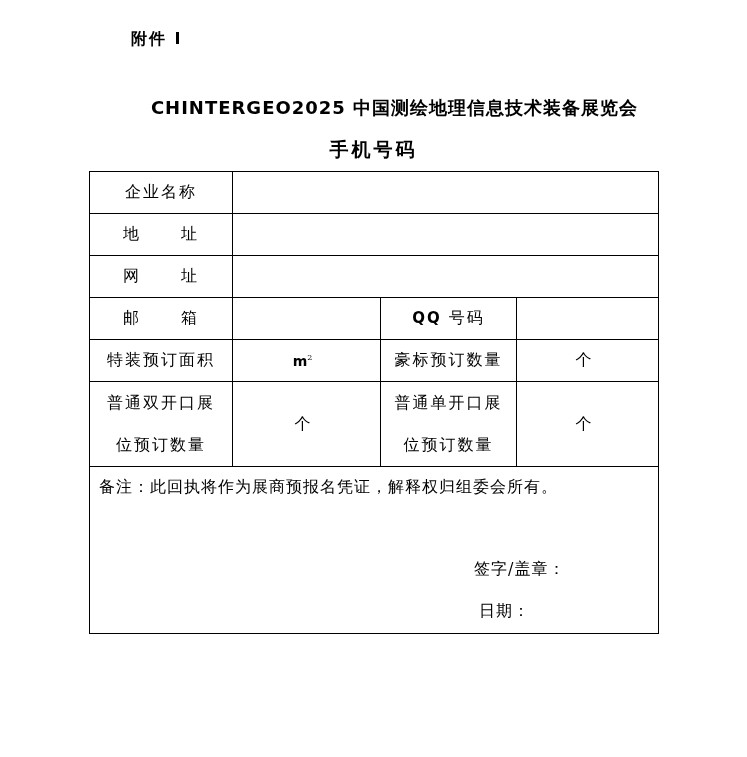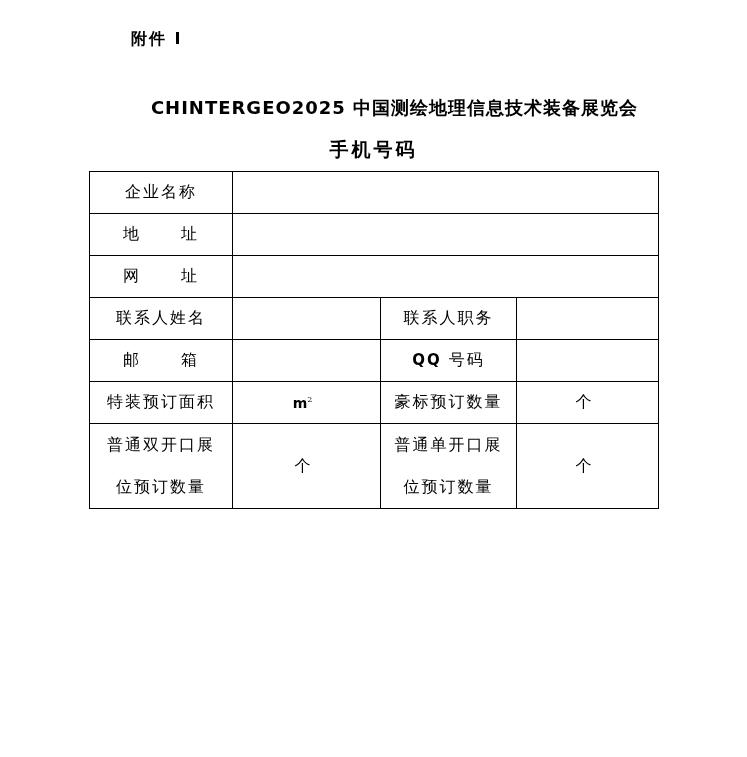--- a/index.html
+++ b/index.html
@@ -60,26 +60,20 @@
   <tr>
     <td class="lbl">
       <span class="spaced">
             <span>网</span>
             <span>址</span>
           </span>
     </td>
     <td class="val" colspan="3"></td>
   </tr>
   <tr>
-    <td class="lbl">联系人姓名</td>
-    <td class="val"></td>
-    <td class="lbl">联系人职务</td>
-    <td class="val"></td>
-  </tr>
-  <tr>
     <td class="lbl">
       <span class="spaced">
             <span>邮</span>
             <span>箱</span>
           </span>
     </td>
     <td class="val"></td>
     <td class="lbl"><span class="qq">QQ</span><span> 号码</span></td>
     <td class="val"></td>
   </tr>
@@ -94,14 +88,21 @@
       <div>普通双开口展</div>
       <div>位预订数量</div>
     </td>
     <td class="unit"><span>个</span></td>
     <td class="lbl twoline">
       <div>普通单开口展</div>
       <div>位预订数量</div>
     </td>
     <td class="unit"><span>个</span></td>
   </tr>
+  <tr>
+    <td class="notes" colspan="4">
+      <div class="notes-text">备注：此回执将作为展商预报名凭证，解释权归组委会所有。</div>
+      <div class="sign">签字/盖章：</div>
+      <div class="date">日期：</div>
+    </td>
+  </tr>
 </tbody>
   </table>
 
 </body></html>

